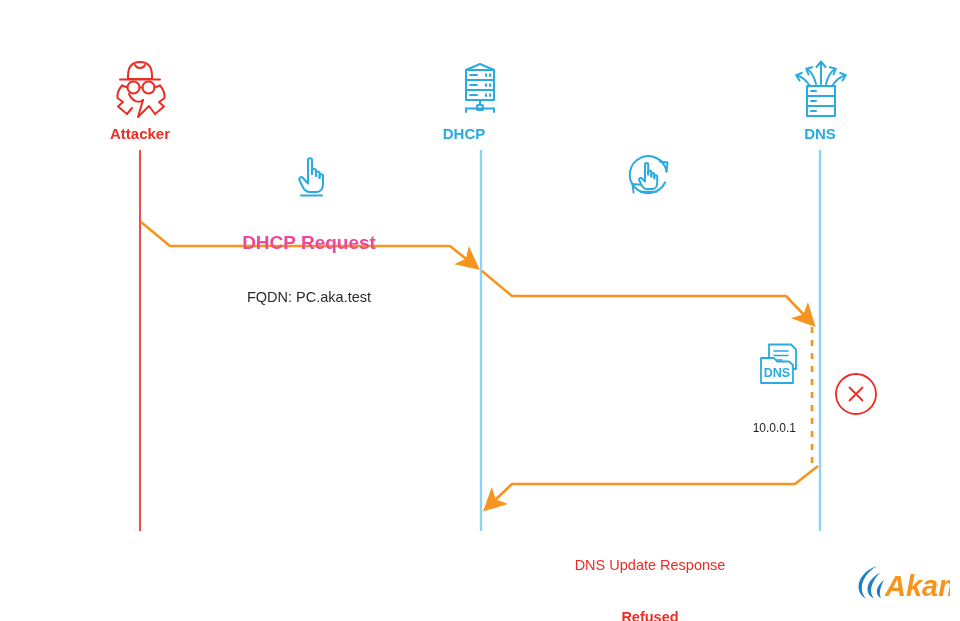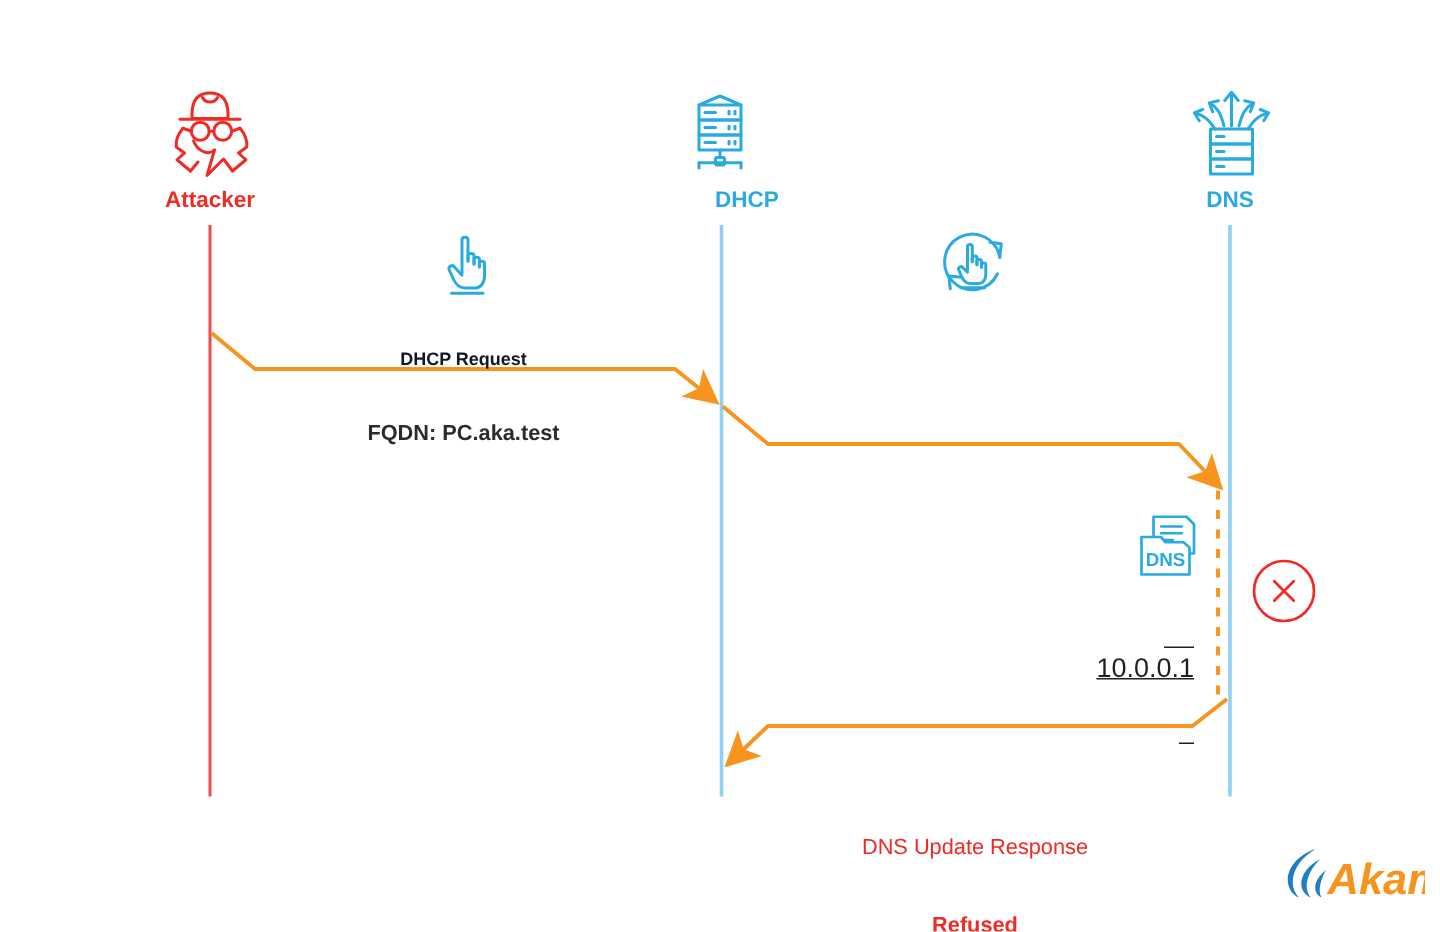--- a/index.html
+++ b/index.html
@@ -42,30 +42,29 @@
   .actor-blue { color: #29abe2; }
 
   .msg-block {
     text-align: center;
     transform: translateX(-50%);
     color: #2b2b2b;
     font-size: 14.5px;
   }
   .msg-title {
     font-weight: bold;
-    font-size: 12px;
-    color: #0f172a;
-  }
-  .msg-line { font-weight: bold; }
+    font-size: 19px;
+    color: #ec4899;
+  }
+  .msg-line { font-weight: normal; }
 
   .record-block {
     text-align: right;
     color: #231f20;
-    font-size: 18px;
-    text-decoration: underline;
+    font-size: 12px;
   }
   .record-ip { font-weight: normal; }
   .record-owner { font-weight: bold; }
 
   .resp-block {
     text-align: center;
     transform: translateX(-50%);
     color: #ee2b24;
     font-size: 14.5px;
   }
@@ -151,21 +150,21 @@
         <path d="M36,36.2 L36,38"></path>
         <path d="M40,36.2 L40,38"></path>
         <path d="M30,42 L30,47"></path>
         <path d="M16,50.5 L44,50.5"></path>
         <path d="M16,50.5 L16,54"></path>
         <path d="M44,50.5 L44,54"></path>
         <rect x="27" y="47" width="6" height="5" rx="1"></rect>
       </g>
     </svg>
   </div>
-  <div class="txt actor-label actor-blue" style="left:498px; top:125px;">DHCP</div>
+  <div class="txt actor-label actor-blue" style="left:464px; top:125px;">DHCP</div>
 
   <div class="icon-holder" style="left:790px; top:56px; width:62px; height:66px;">
     <svg width="62" height="66" viewBox="0 0 62 66">
       <g fill="none" stroke="#29abe2" stroke-width="2" stroke-linejoin="round" stroke-linecap="round">
 
         <path d="M31,28 L31,6"></path>
         <path d="M26.5,11 L31,5.5 L35.5,11"></path>
 
         <path d="M26,28 C24,20 22,16 17,13"></path>
         <path d="M18.5,18.5 L16.2,12.6 L22.2,11.2"></path>

